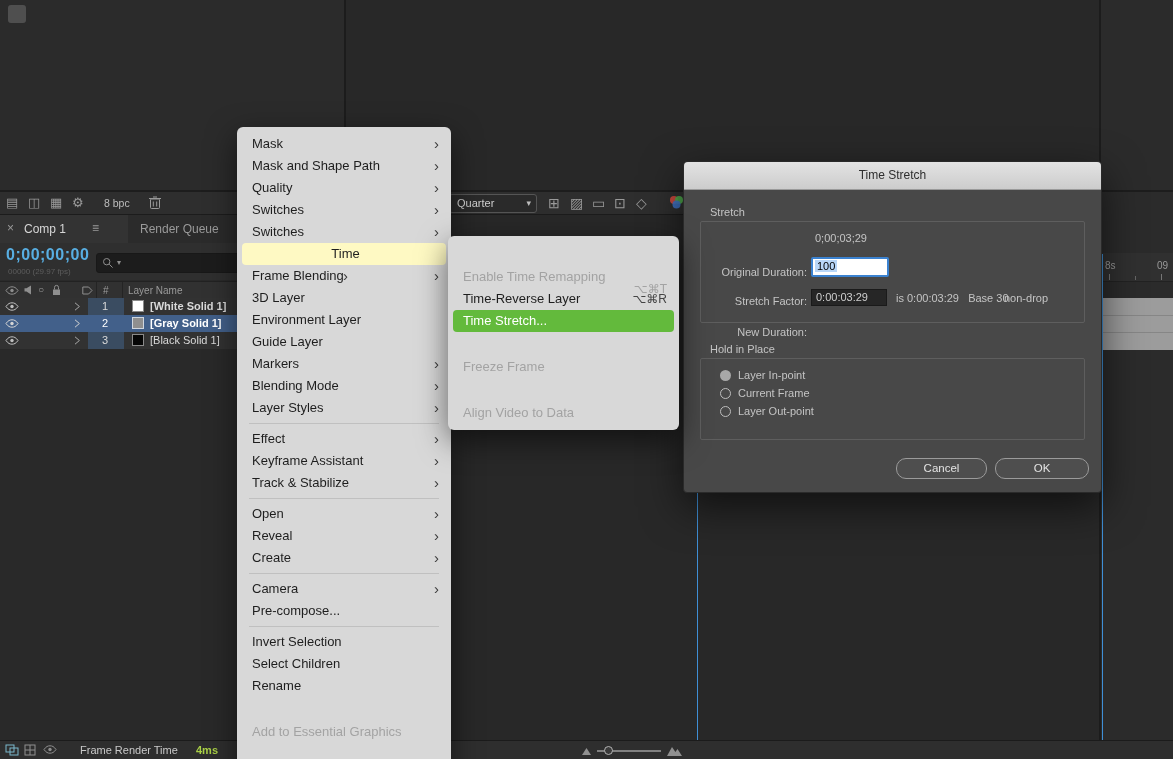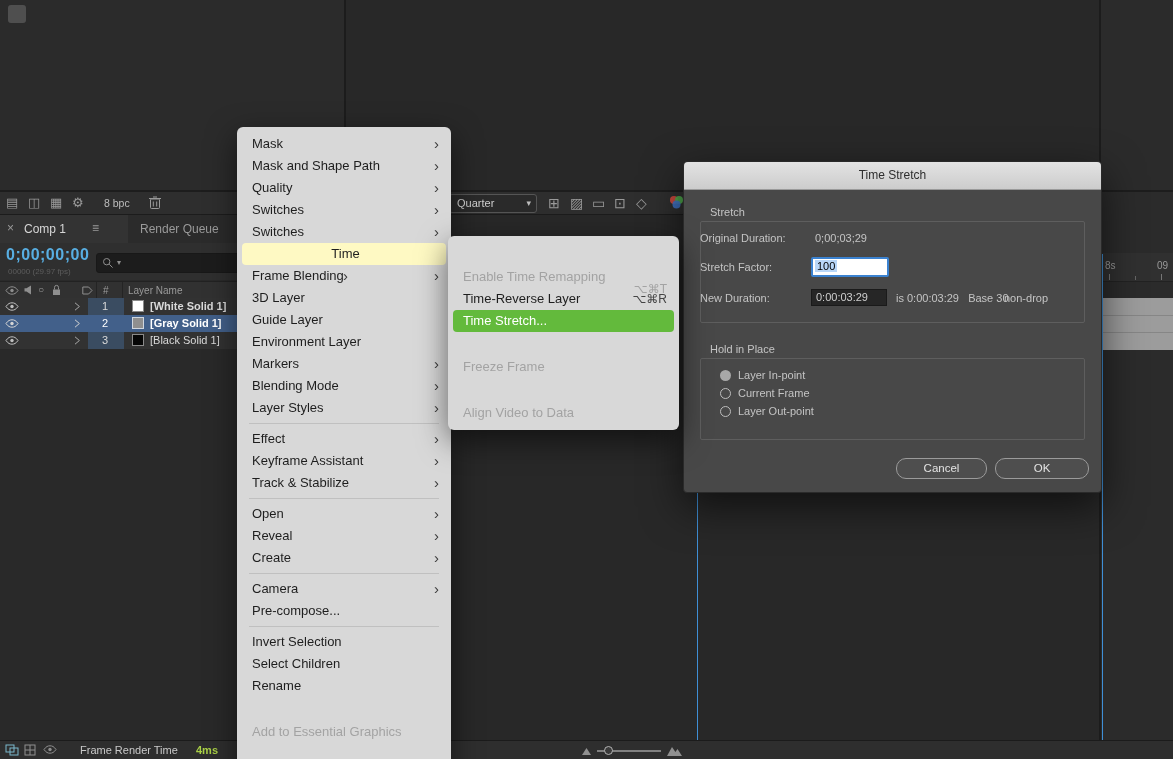--- a/index.html
+++ b/index.html
@@ -19,21 +19,21 @@
   .mi .sc{color:#444;font-size:12px;}
   .msep{height:1px;background:#c0c0c0;margin:4px 12px;}
   
   .dlg{background:#484848;border:1px solid #2a2a2a;border-radius:4px;
        box-shadow:0 14px 40px rgba(0,0,0,.6);color:#c4c4c4;font-size:11px;}
   .dlg-title{height:27px;line-height:27px;text-align:center;color:#2e2e2e;font-size:12px;
              background:linear-gradient(#e3e3e3,#cccccc);border-radius:4px 4px 0 0;
              border-bottom:1px solid #9a9a9a;}
   .grp{position:absolute;border:1px solid #5e5e5e;border-radius:2px;}
   .grp-label{position:absolute;color:#c4c4c4;font-size:11px;}
-  .flabel{position:absolute;width:107px;color:#c4c4c4;}
+  .flabel{position:absolute;width:107px;text-align:right;color:#c4c4c4;margin-top:34px;}
   .pillbtn{position:absolute;height:19px;line-height:19px;border:1px solid #9b9b9b;border-radius:10px;
            background:#4e4e4e;color:#e3e3e3;text-align:center;font-size:11.5px;}
   .radio{width:11px;height:11px;border-radius:50%;box-sizing:border-box;display:inline-block;}
   .radio.on{background:#a8a8a8;}
   .radio.off{border:1.5px solid #bdbdbd;background:transparent;}
   
   .tabtxt{font-size:12px;color:#d6d6d6;}
   .rowname{font-size:11px;color:#d9d9d9;}
   svg{display:block;}
 </style>
@@ -309,24 +309,24 @@
         <span class="arr">›</span>
       </div>
     <div class="mi">
         <span>Frame Blending</span>
         <span class="arr">›</span>
       </div>
     <div class="mi">
         <span>3D Layer</span>
       </div>
     <div class="mi">
+        <span>Environment Layer</span>
+      </div>
+    <div class="mi">
         <span>Guide Layer</span>
-      </div>
-    <div class="mi">
-        <span>Environment Layer</span>
       </div>
     <div class="mi">
         <span>Markers</span>
         <span class="arr">›</span>
       </div>
     <div class="mi">
         <span>Blending Mode</span>
         <span class="arr">›</span>
       </div>
     <div class="mi">

